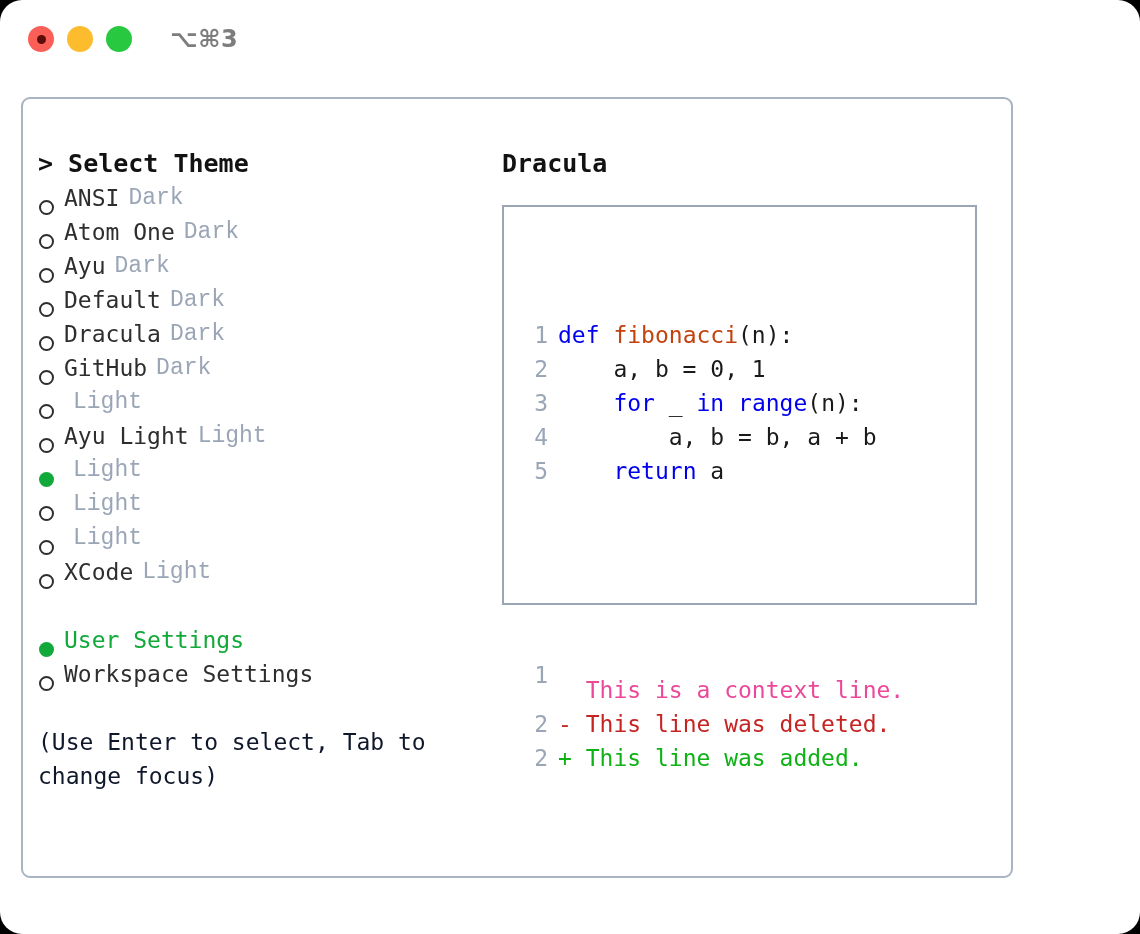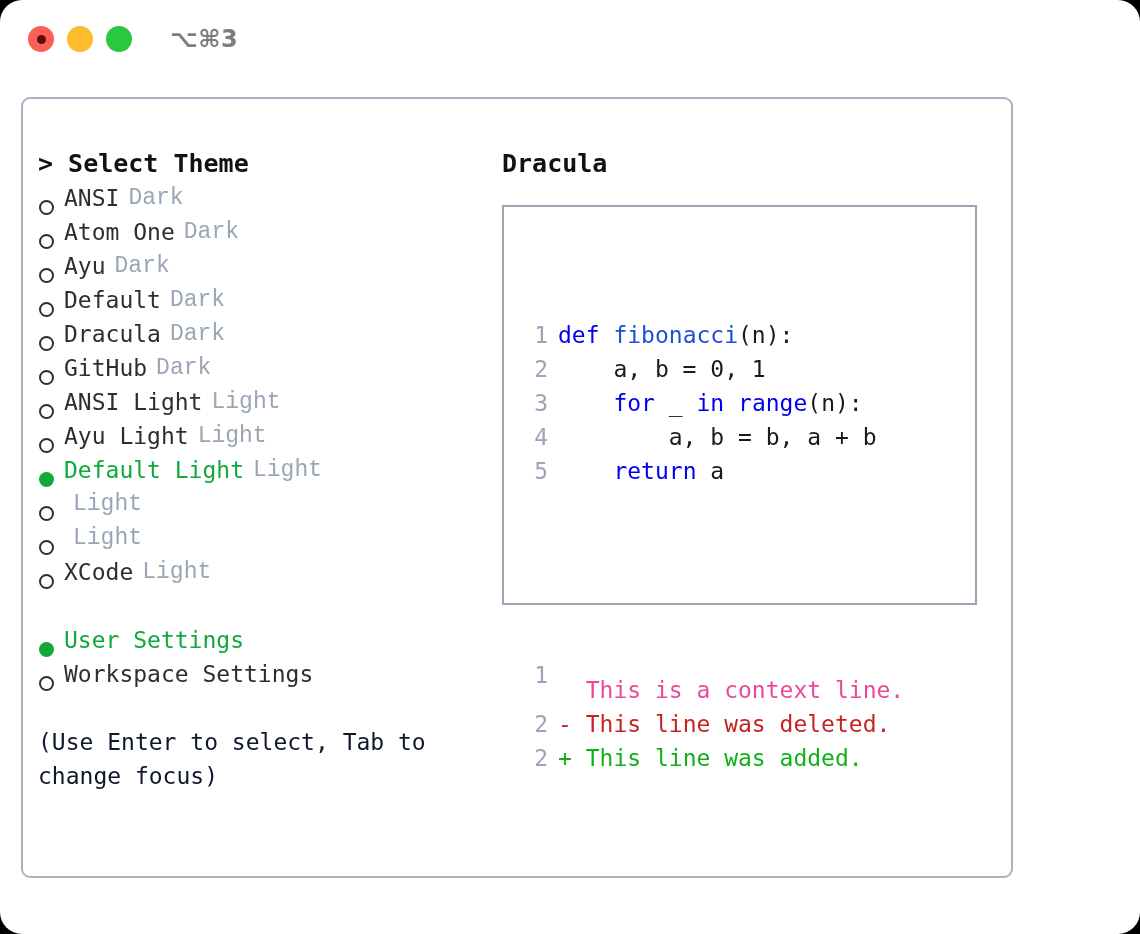--- a/index.html
+++ b/index.html
@@ -201,21 +201,21 @@
   }
   .code-line { display: flex; white-space: pre; }
   .gutter {
     color: #9aa5b6;
     width: 26px;
     flex: 0 0 26px;
     text-align: right;
     margin-right: 10px;
   }
   .tok-kw   { color: #0000ee; }
-  .tok-fn   { color: #1d4ed8; }
+  .tok-fn   { color: #c2410c; }
   .tok-pl   { color: #1a1a1a; }
   .tok-dim  { color: #ec4899; margin-top: 15px; }
   .tok-del  { color: #c62323; }
   .tok-add  { color: #0fb215; }
 
   .diff-gap { height: 34px; }
 </style>
 </head>
 <body>
 
@@ -237,23 +237,23 @@
 
         <div class="heading">&gt; Select Theme</div>
 
         <div id="theme-list">
             <div class="opt-row"><span class="marker"><span class="ring"></span></span><span class="label">ANSI</span><span class="badge">Dark</span></div>
             <div class="opt-row"><span class="marker"><span class="ring"></span></span><span class="label">Atom One</span><span class="badge">Dark</span></div>
             <div class="opt-row"><span class="marker"><span class="ring"></span></span><span class="label">Ayu</span><span class="badge">Dark</span></div>
             <div class="opt-row"><span class="marker"><span class="ring"></span></span><span class="label">Default</span><span class="badge">Dark</span></div>
             <div class="opt-row"><span class="marker"><span class="ring"></span></span><span class="label">Dracula</span><span class="badge">Dark</span></div>
             <div class="opt-row"><span class="marker"><span class="ring"></span></span><span class="label">GitHub</span><span class="badge">Dark</span></div>
-            <div class="opt-row"><span class="marker"><span class="ring"></span></span><span class="label">ANSI Light</span><span class="badge">Light</span></div>
+            <div class="opt-row"><span class="marker"><span class="ring"></span></span><span class="badge">Light</span></div>
             <div class="opt-row"><span class="marker"><span class="ring"></span></span><span class="label">Ayu Light</span><span class="badge">Light</span></div>
-            <div class="opt-row selected"><span class="marker"><span class="dot"></span></span><span class="label">Default Light</span><span class="badge">Light</span></div>
+            <div class="opt-row selected"><span class="marker"><span class="dot"></span></span><span class="badge">Light</span></div>
             <div class="opt-row"><span class="marker"><span class="ring"></span></span><span class="badge">Light</span></div>
             <div class="opt-row"><span class="marker"><span class="ring"></span></span><span class="badge">Light</span></div>
             <div class="opt-row"><span class="marker"><span class="ring"></span></span><span class="label">XCode</span><span class="badge">Light</span></div>
           </div>
 
         <div class="spacer-lg"></div>
 
 
         <div id="apply-list">
             <div class="opt-row selected"><span class="marker"><span class="dot"></span></span><span class="label">User Settings</span></div>

